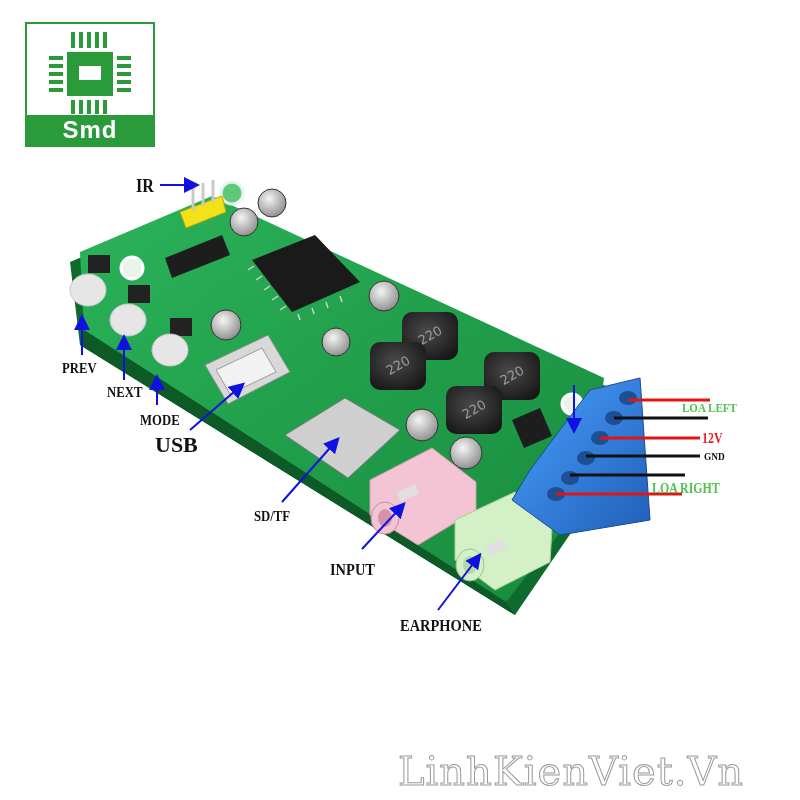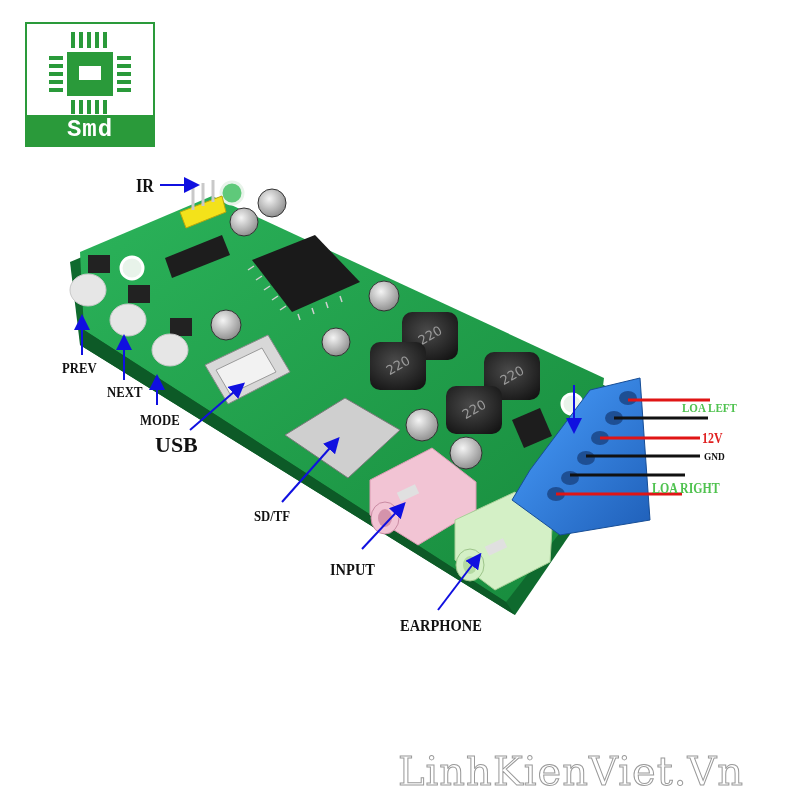--- a/index.html
+++ b/index.html
@@ -1,19 +1,19 @@
 <!DOCTYPE html>
 <html><head>
 <meta charset="utf-8">
 <style>
   html,body{margin:0;padding:0;background:#ffffff;}
   #stage{position:relative;width:800px;height:800px;overflow:hidden;background:#ffffff;font-family:"Liberation Serif","DejaVu Serif",serif;}
   svg{position:absolute;left:0;top:0;}
   .logo{position:absolute;left:25px;top:22px;width:130px;height:125px;border:2px solid #2a9a3a;background:#fff;box-sizing:border-box;}
-  .logo-band{position:absolute;left:0;right:0;bottom:0;height:30px;background:#2a9a3a;color:#fff;font-family:Liberation Mono, monospace;font-weight:bold;font-size:24px;text-align:center;line-height:30px;letter-spacing:1px;}
+  .logo-band{position:absolute;left:0;right:0;bottom:0;height:30px;background:#2a9a3a;color:#fff;font-family:Liberation Sans, sans-serif;font-weight:bold;font-size:24px;text-align:center;line-height:30px;letter-spacing:1px;}
   .lbl{position:absolute;font-family:"Liberation Serif",serif;font-weight:bold;color:#111;white-space:nowrap;transform:scaleX(0.85);transform-origin:left top;}
   .lbl.big{font-size:22px;transform:none;}
   .lbl.sm{font-size:15px;}
   .lbl.green{color:#4fc24f;}
   .lbl.red{color:#e02020;}
   .watermark{position:absolute;left:398px;top:748px;font-family:"DejaVu Serif",serif;font-size:40px;color:#fff;-webkit-text-stroke:1px #9a9a9a;letter-spacing:1px;white-space:nowrap;}
 </style>
 </head>
 <body>
 

